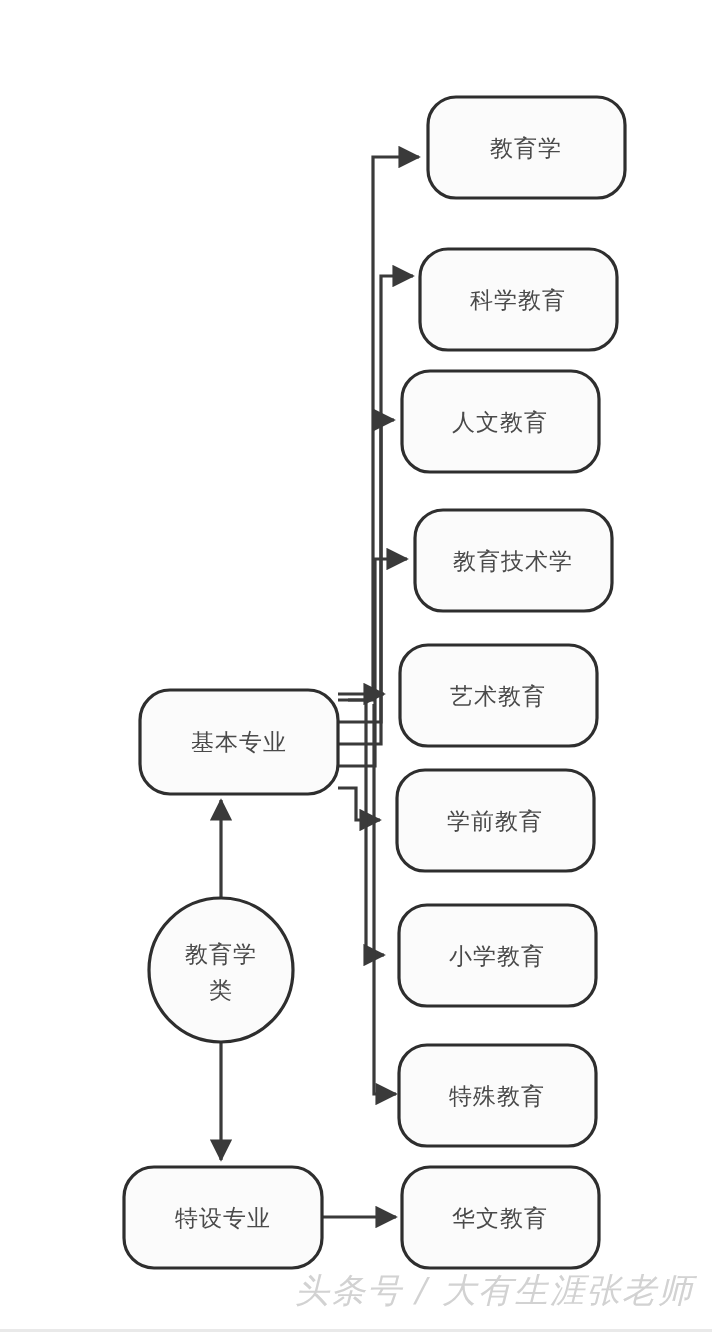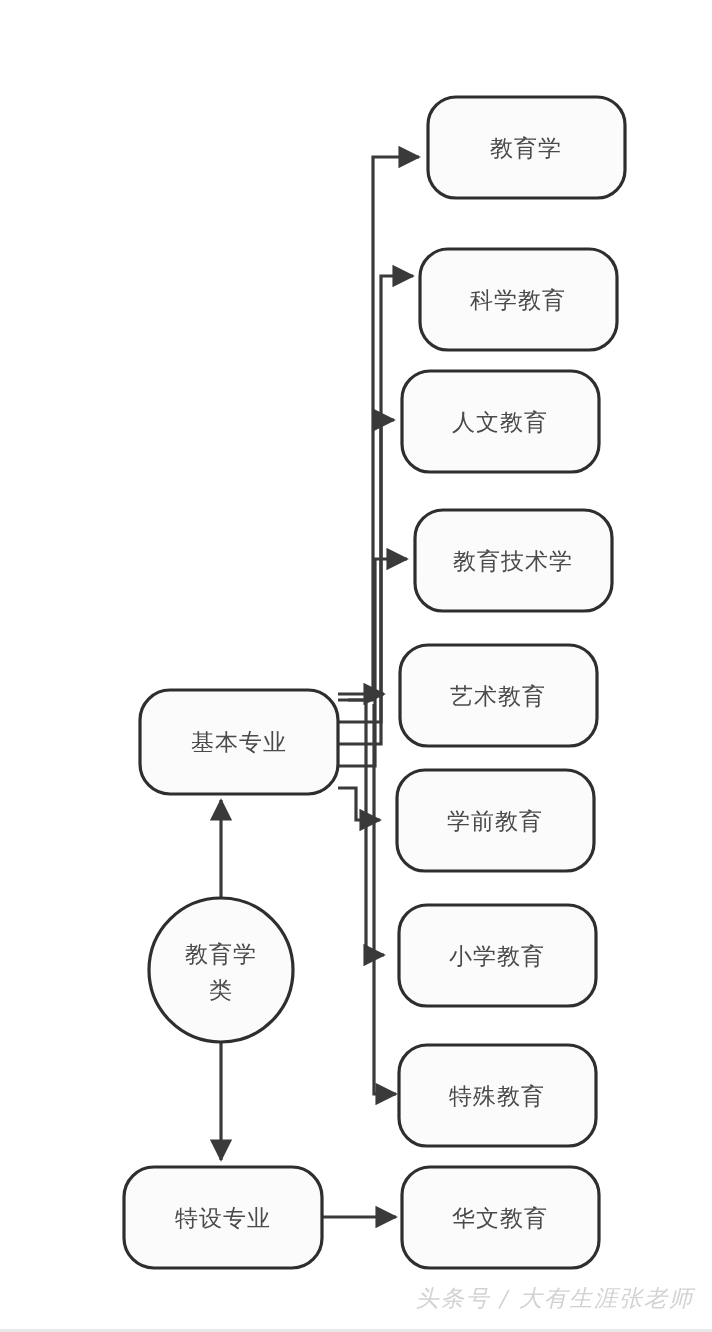--- a/index.html
+++ b/index.html
@@ -45,21 +45,21 @@
     stroke-width: 3.2;
     fill: none;
     stroke-linecap: butt;
     stroke-linejoin: miter;
   }
   .watermark-text {
     position: absolute;
     right: 18px;
     bottom: 18px;
     font-family: "DejaVu Serif", "Liberation Serif", serif;
-    font-size: 23px;
+    font-size: 34px;
     font-style: italic;
     color: #d2d2d2;
     letter-spacing: 2px;
     white-space: nowrap;
     user-select: none;
   }
   .footer-rule {
     position: absolute;
     left: 0;
     bottom: 0;

